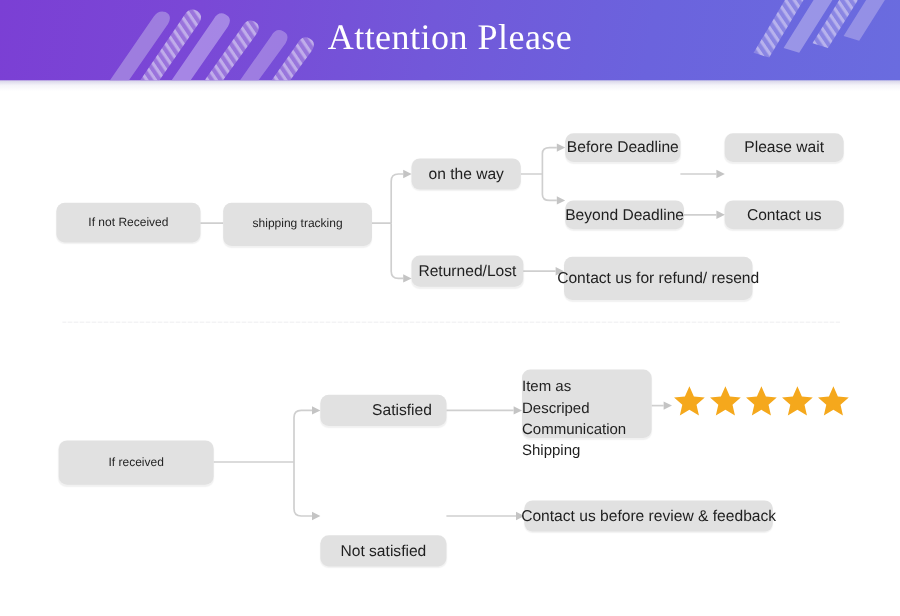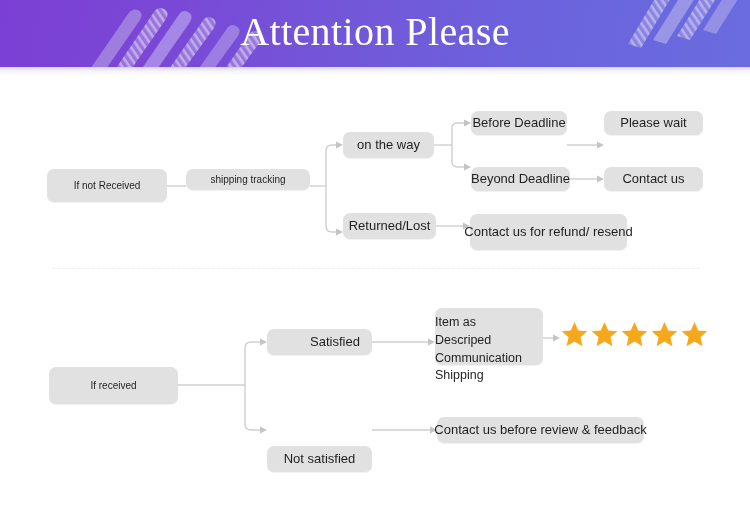--- a/index.html
+++ b/index.html
@@ -38,21 +38,21 @@
   }
   .banner-title {
     position: absolute;
     left: 0; top: 0;
     width: 750px;
     height: 67px;
     line-height: 64px;
     text-align: center;
     color: #ffffff;
     font-family: "Liberation Serif", "DejaVu Serif", serif;
-    font-size: 40px;
+    font-size: 30px;
     font-weight: 400;
     letter-spacing: 0.4px;
     z-index: 4;
   }
   .deco { position: absolute; top: 0; height: 67px; z-index: 1; }
   .deco svg { display: block; }
 
   
   .chart { position: absolute; left: 0; top: 67px; width: 750px; height: 446px; }
 
@@ -199,21 +199,21 @@
         <polygon points="260,271.5 267,275 260,278.5"></polygon>
         <polygon points="260,359.5 267,363 260,366.5"></polygon>
         <polygon points="428,271.5 435,275 428,278.5"></polygon>
         <polygon points="553,267.5 560,271 553,274.5"></polygon>
         <polygon points="430,359.5 437,363 430,366.5"></polygon>
       </g>
     </svg>
 
     <div class="node lg" style="left:47px;  top:102px; width:120px; height:33px;">If not Received</div>
 
-    <div class="node lg" style="left:186px; top:102px; width:124px; height:21px;">shipping tracking</div>
+    <div class="node lg" style="left:186px; top:102px; width:124px; height:36px;">shipping tracking</div>
 
     <div class="node" style="left:343px; top:65px; width:91px; height:26px;">on the way</div>
 
     <div class="node" style="left:471px; top:44px; width:96px; height:24px;">Before Deadline</div>
 
     <div class="node" style="left:343px; top:146px; width:93px; height:26px;">Returned/Lost</div>
 
     <div class="node" style="left:604px; top:44px; width:99px; height:24px;">Please wait</div>
 
     <div class="node" style="left:471px; top:100px; width:99px; height:24px;">Beyond Deadline</div>

